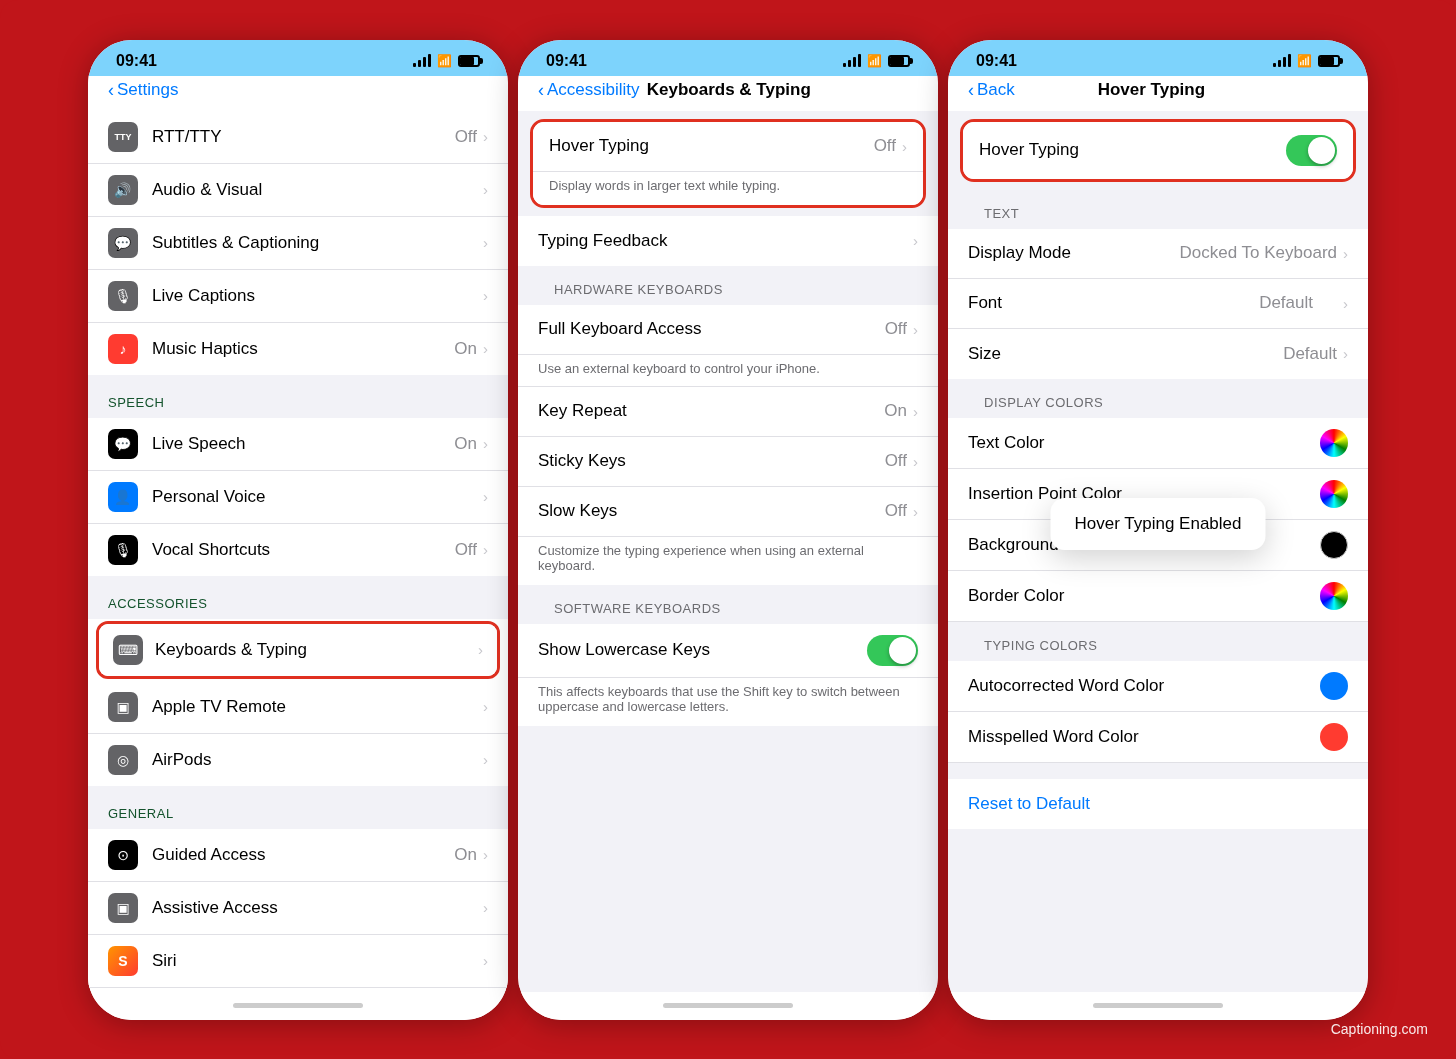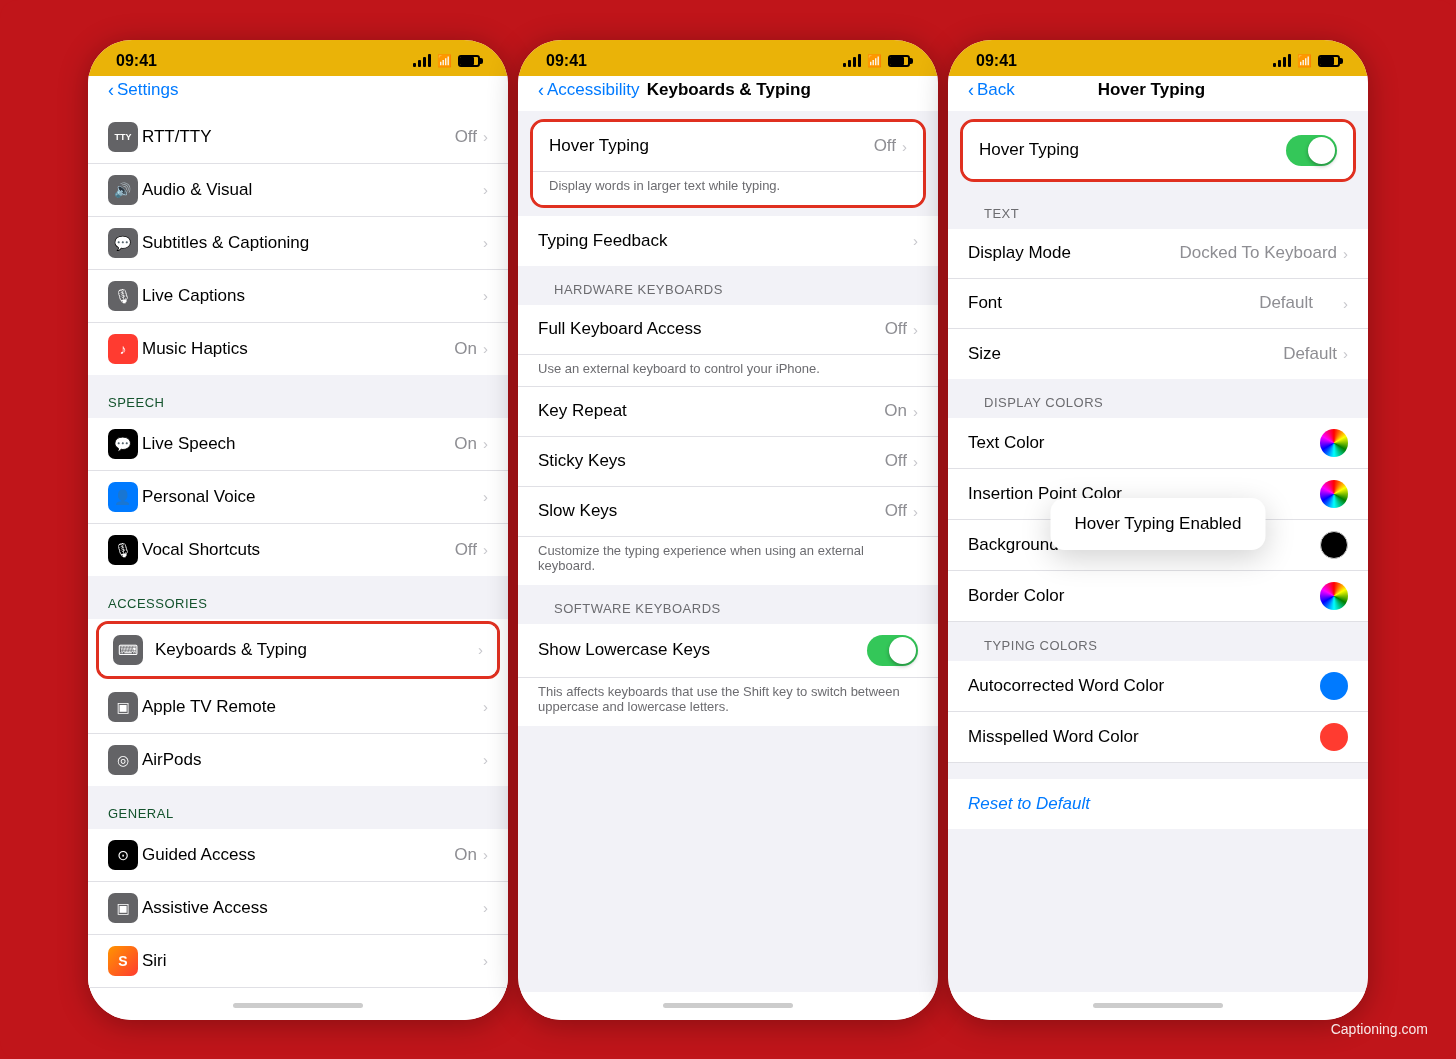--- a/index.html
+++ b/index.html
@@ -35,21 +35,21 @@
       overflow: hidden;
       box-shadow: 0 4px 30px rgba(0,0,0,0.3);
       display: flex;
       flex-direction: column;
     }
     .status-bar {
       display: flex;
       justify-content: space-between;
       align-items: center;
       padding: 12px 28px 6px;
-      background: #eab308;
+      background: #7dd3fc;
     }
     .status-time {
       font-size: 16px;
       font-weight: 600;
       color: #000;
     }
     .status-icons {
       display: flex;
       align-items: center;
       gap: 6px;
@@ -142,21 +142,21 @@
     .settings-row:last-child {
       border-bottom: none;
     }
     .settings-icon {
       width: 30px;
       height: 30px;
       border-radius: 7px;
       display: flex;
       align-items: center;
       justify-content: center;
-      margin-right: 4px;
+      margin-right: 14px;
       flex-shrink: 0;
       font-size: 16px;
     }
     .settings-label {
       flex: 1;
       font-size: 17px;
       color: #000;
     }
     .settings-value {
       font-size: 17px;
@@ -594,21 +594,21 @@
           </div>
           <div class="settings-row" style="border-bottom:0.5px solid #e0e0e5;">
             <span class="settings-label">Misspelled Word Color</span>
             <div class="color-circle color-red"></div>
           </div>
         </div>
 
         <div style="height:16px; background:#f2f2f7;"></div>
 
         <div class="group-block">
-          <div class="settings-row" style="border-bottom:none;font-style:italic;">
+          <div class="settings-row" style="border-bottom:none;">
             <span style="color:#007AFF; font-size:17px;">Reset to Default</span>
           </div>
         </div>
       </div>
       <div class="home-indicator">
         <div class="home-bar"></div>
       </div>
     </div>
 
   </div>

